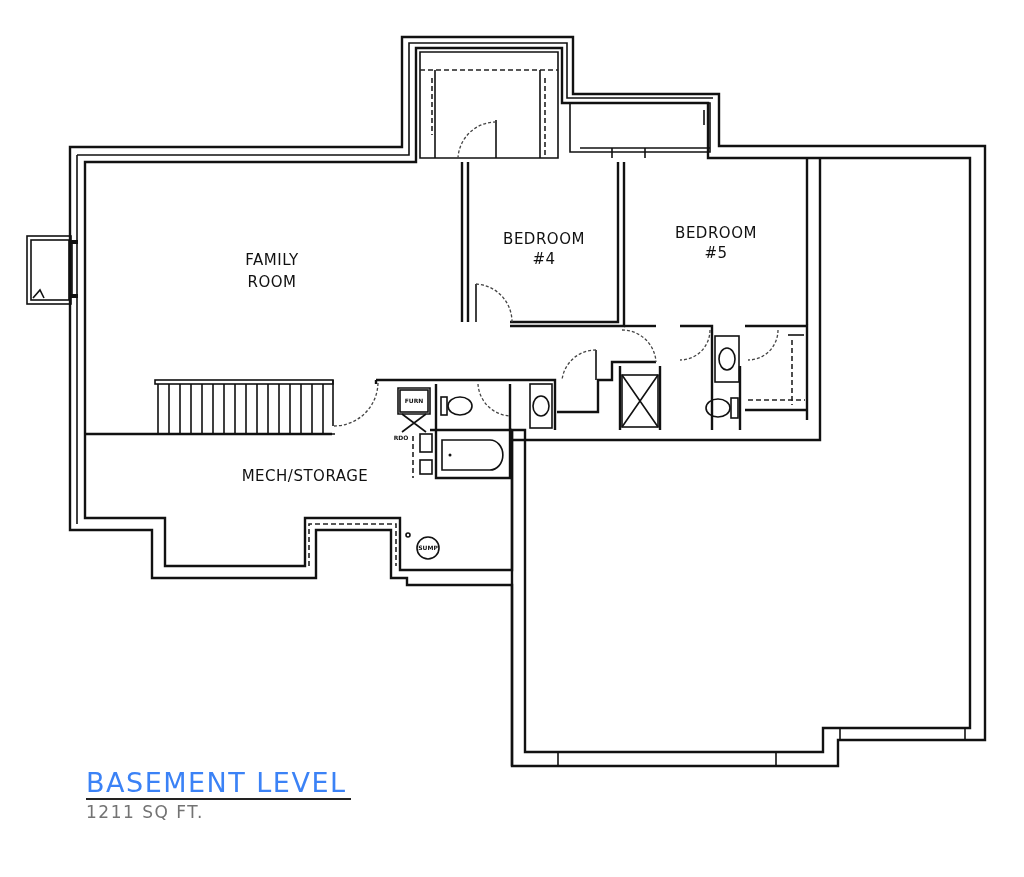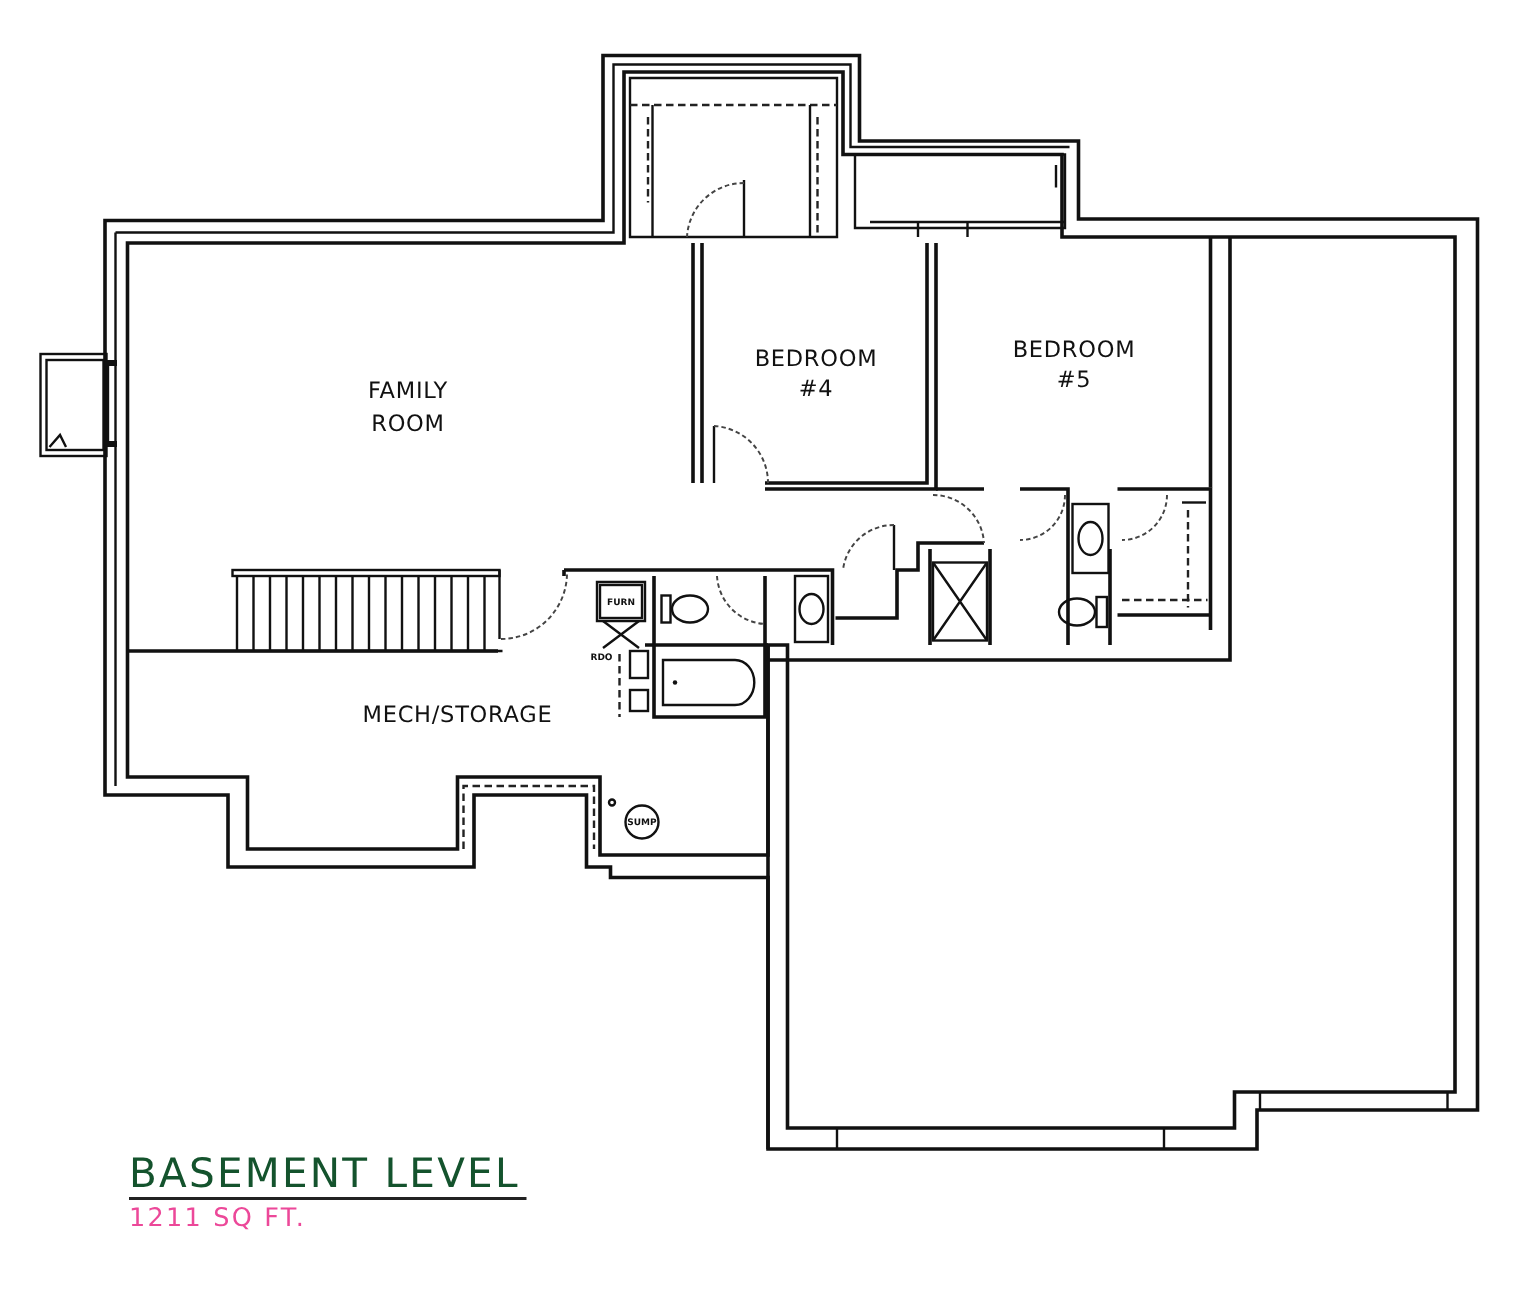--- a/index.html
+++ b/index.html
@@ -5,22 +5,22 @@
   html, body { margin: 0; padding: 0; background: #ffffff; }
   body { width: 1024px; height: 877px; position: relative; overflow: hidden; font-family: "DejaVu Sans", sans-serif; }
   svg#plan { position: absolute; left: 0; top: 0; }
   .w { fill: none; stroke: #111; stroke-width: 2.4; stroke-linejoin: miter; }
   .t { fill: none; stroke: #111; stroke-width: 1.6; }
   .dash { fill: none; stroke: #222; stroke-width: 1.6; stroke-dasharray: 5 3; }
   .swing { fill: none; stroke: #444; stroke-width: 1.3; stroke-dasharray: 3 2; }
   .lbl { font-family: "DejaVu Sans", sans-serif; font-size: 15px; fill: #111; letter-spacing: 0.5px; text-anchor: middle; }
   .tiny { font-family: "DejaVu Sans", sans-serif; font-size: 6px; fill: #111; text-anchor: middle; font-weight: bold; }
   .title-block { position: absolute; left: 86px; top: 768px; }
-  .title { font-family: "DejaVu Sans", sans-serif; font-size: 27px; color: #14532d; letter-spacing: 1.5px; line-height: 30px; border-bottom: 2px solid #222; padding-right: 4px; display: inline-block; }
-  .area { font-family: "DejaVu Sans", sans-serif; font-size: 17px; color: #ec4899; letter-spacing: 1.5px; margin-top: 2px; }
+  .title { font-family: "DejaVu Sans", sans-serif; font-size: 27px; color: #3b82f6; letter-spacing: 1.5px; line-height: 30px; border-bottom: 2px solid #222; padding-right: 4px; display: inline-block; }
+  .area { font-family: "DejaVu Sans", sans-serif; font-size: 17px; color: #737373; letter-spacing: 1.5px; margin-top: 2px; }
 </style>
 </head>
 <body>
 
 <svg id="plan" width="1024" height="877" viewBox="0 0 1024 877">
 
   <g>
 
     <path class="w" d="M70,147 L402,147 L402,37 L573,37 L573,94 L719,94 L719,146 L985,146 L985,740 L838,740 L838,766 L512,766 L512,585 L407,585 L407,578 L391,578 L391,530 L316,530 L316,578 L152,578 L152,530 L70,530 Z"></path>
 

